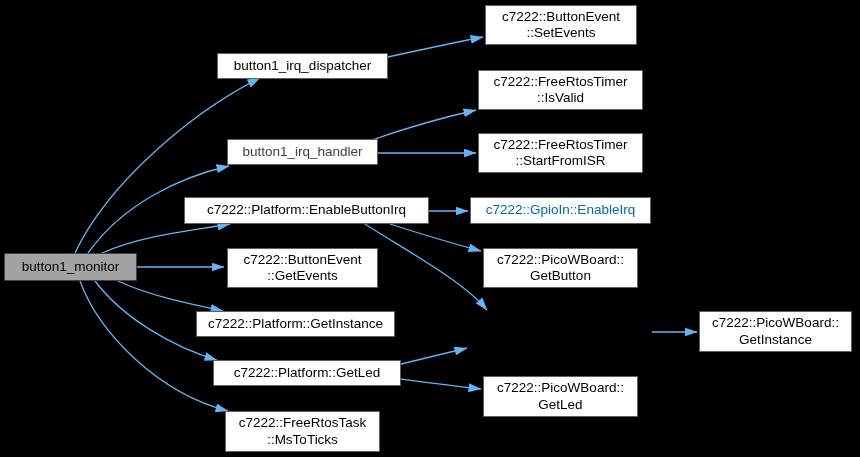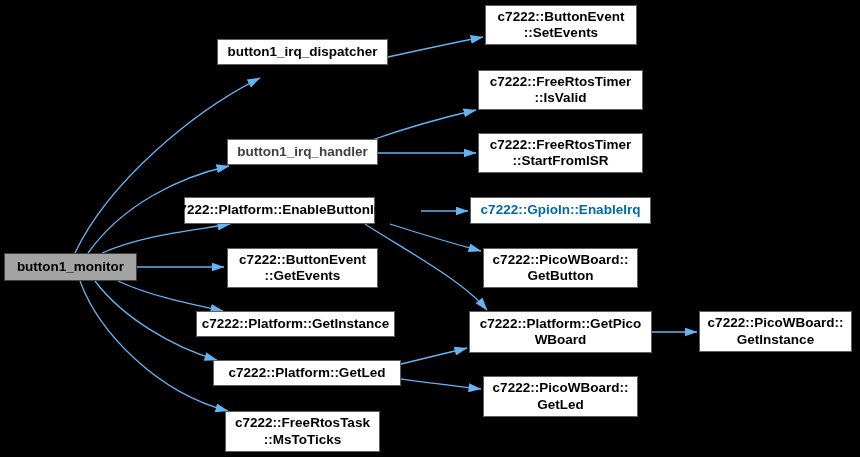--- a/index.html
+++ b/index.html
@@ -22,21 +22,20 @@
     display: flex;
     flex-direction: column;
     align-items: center;
     justify-content: center;
     text-align: center;
     white-space: nowrap;
     font-size: 13.5px;
     line-height: 16.5px;
     padding: 0 3px;
     cursor: pointer;
-    font-weight: bold;
   }
   .node span { display: block; }
 </style>
 </head>
 <body style="background: rgb(0, 0, 0);">
 
 <div class="stage" id="stage" style="background: rgb(0, 0, 0);">
   <svg class="edge-layer" id="edge-layer" viewBox="0 0 860 457" xmlns="http://www.w3.org/2000/svg">
       <defs>
         <marker id="arrowhead" viewBox="0 0 13 9" refX="12.5" refY="4.5" markerWidth="13" markerHeight="9" markerUnits="userSpaceOnUse" orient="auto">
@@ -56,27 +55,27 @@
       <path d="M421,211 C437,211 452,211 468,211" fill="none" stroke="#63b4f4" stroke-width="1.3" marker-end="url(#arrowhead)"></path>
       <path d="M390,224 C421,234 451,243 481,251" fill="none" stroke="#63b4f4" stroke-width="1.3" marker-end="url(#arrowhead)"></path>
       <path d="M365,224 C405,250 462,280 487,310" fill="none" stroke="#63b4f4" stroke-width="1.3" marker-end="url(#arrowhead)"></path>
       <path d="M393,366 C418,360 443,354 467,348" fill="none" stroke="#63b4f4" stroke-width="1.3" marker-end="url(#arrowhead)"></path>
       <path d="M393,378 C423,382 452,386 481,389" fill="none" stroke="#63b4f4" stroke-width="1.3" marker-end="url(#arrowhead)"></path>
       <path d="M652,332 C667,332 682,332 697,332" fill="none" stroke="#63b4f4" stroke-width="1.3" marker-end="url(#arrowhead)"></path>
     </svg>
 <div class="node focus" style="left: 4px; top: 253px; width: 133px; height: 28px; background: #a3a3a3; border: 1.4px solid rgb(64, 64, 64); color: rgb(0, 0, 0);">
       <span>button1_monitor</span>
     </div>
-    <div class="node" style="left: 217px; top: 39px; width: 171px; height: 26px; background: rgb(255, 255, 255); border: 1.4px solid rgb(95, 95, 95); color: rgb(0, 0, 0);">
+    <div class="node" style="left: 217px; top: 53px; width: 171px; height: 26px; background: rgb(255, 255, 255); border: 1.4px solid rgb(95, 95, 95); color: rgb(0, 0, 0);">
       <span>button1_irq_dispatcher</span>
     </div>
     <div class="node" style="left: 227px; top: 139px; width: 151px; height: 26px; background: rgb(255, 255, 255); border: 1.4px solid rgb(95, 95, 95); color: #404040;">
       <span>button1_irq_handler</span>
     </div>
-    <div class="node" style="left: 184px; top: 197px; width: 191px; height: 27px; background: rgb(255, 255, 255); border: 1.4px solid rgb(95, 95, 95); color: rgb(0, 0, 0);">
+    <div class="node" style="left: 184px; top: 197px; width: 245px; height: 27px; background: rgb(255, 255, 255); border: 1.4px solid rgb(95, 95, 95); color: rgb(0, 0, 0);">
       <span>c7222::Platform::EnableButtonIrq</span>
     </div>
     <div class="node" style="left: 227px; top: 248px; width: 151px; height: 40px; background: rgb(255, 255, 255); border: 1.4px solid rgb(95, 95, 95); color: rgb(0, 0, 0);">
       <span>c7222::ButtonEvent</span>
       <span>::GetEvents</span>
     </div>
     <div class="node" style="left: 196px; top: 311px; width: 199px; height: 26px; background: rgb(255, 255, 255); border: 1.4px solid rgb(95, 95, 95); color: rgb(0, 0, 0);">
       <span>c7222::Platform::GetInstance</span>
     </div>
     <div class="node" style="left: 213px; top: 360px; width: 188px; height: 26px; background: rgb(255, 255, 255); border: 1.4px solid rgb(95, 95, 95); color: rgb(0, 0, 0);">
@@ -98,24 +97,20 @@
       <span>c7222::FreeRtosTimer</span>
       <span>::StartFromISR</span>
     </div>
     <div class="node" style="left: 470px; top: 197px; width: 181px; height: 27px; background: rgb(255, 255, 255); border: 1.4px solid rgb(95, 95, 95); color: #0369a1;">
       <span>c7222::GpioIn::EnableIrq</span>
     </div>
     <div class="node" style="left: 483px; top: 248px; width: 155px; height: 40px; background: rgb(255, 255, 255); border: 1.4px solid rgb(95, 95, 95); color: rgb(0, 0, 0);">
       <span>c7222::PicoWBoard::</span>
       <span>GetButton</span>
     </div>
-    <div class="node" style="left: 469px; top: 311px; width: 183px; height: 42px; background: rgb(255, 255, 255); border: 1.4px solid rgb(95, 95, 95); color: rgb(0, 0, 0);">
-      <span>c7222::Platform::GetPico</span>
-      <span>WBoard</span>
-    </div>
     <div class="node" style="left: 483px; top: 376px; width: 155px; height: 41px; background: rgb(255, 255, 255); border: 1.4px solid rgb(95, 95, 95); color: rgb(0, 0, 0);">
       <span>c7222::PicoWBoard::</span>
       <span>GetLed</span>
     </div>
     <div class="node" style="left: 699px; top: 311px; width: 153px; height: 41px; background: rgb(255, 255, 255); border: 1.4px solid rgb(95, 95, 95); color: rgb(0, 0, 0);">
       <span>c7222::PicoWBoard::</span>
       <span>GetInstance</span>
     </div>
   </div>
 

